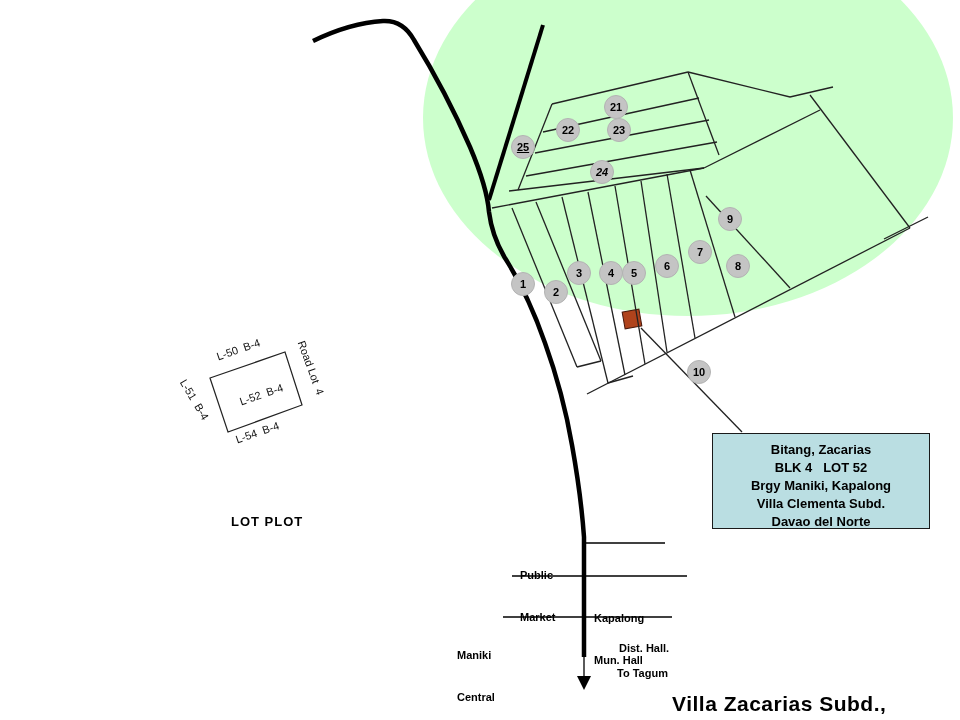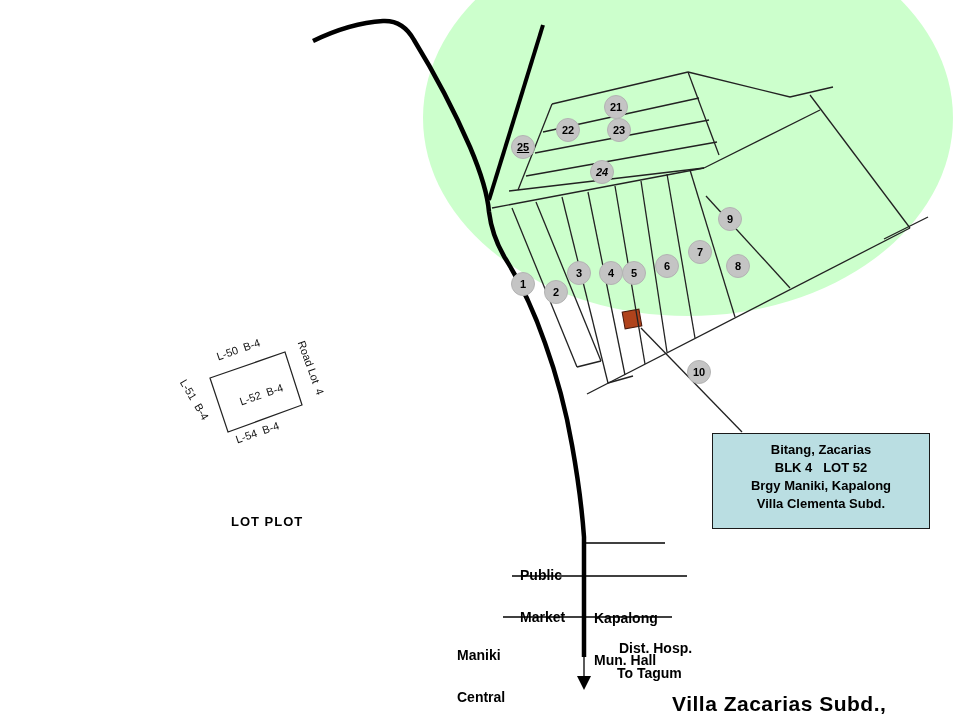--- a/index.html
+++ b/index.html
@@ -4,21 +4,21 @@
 <style>
   html,body { margin:0; padding:0; background:#fff; }
   .slide { position:relative; width:960px; height:720px; background:#ffffff; overflow:hidden;
            font-family:"Liberation Sans", sans-serif; }
   svg.map { position:absolute; left:0; top:0; z-index:1; }
 
   .marker { position:absolute; z-index:4; width:24px; height:24px; border-radius:50%;
             background:var(--marker,#c4c4c4); border:1px solid #b3b3b3; box-sizing:border-box;
             text-align:center; line-height:22px; font-size:11px; font-weight:bold; color:#000; }
 
-  .lbl { position:absolute; z-index:5; font-size:14px; font-weight:bold; color:#000;
+  .lbl { position:absolute; z-index:5; font-size:11px; font-weight:bold; color:#000;
          line-height:14px; white-space:pre; }
   .lot-lbl { position:absolute; z-index:5; font-size:11px; font-weight:normal; color:#111;
              white-space:pre; transform-origin:0 0; }
 
   .public-market { left:520px; top:540px; }
   .mun-hall      { left:594px; top:583px; }
   .elem-school   { left:457px; top:620px; }
   .dist-hosp     { left:619px; top:641px; }
   .to-tagum      { left:617px; top:666px; }
 
@@ -110,20 +110,21 @@
       <div class="marker" style="left: 607px; top: 118px;">23</div>
       <div class="marker" style="left: 590px; top: 160px; font-style: italic;">24</div>
       <div class="marker" style="left: 511px; top: 135px; text-decoration: underline;">25</div>
     </div>
 
   <div class="info-box">
     <div class="line">Bitang, Zacarias</div>
     <div class="line">BLK 4   LOT 52</div>
     <div class="line">Brgy Maniki, Kapalong</div>
     <div class="line">Villa Clementa Subd.</div>
+    <div class="line">Davao del Norte</div>
   </div>
 
   <div class="lot-lbl lp-top">L-50  B-4</div>
   <div class="lot-lbl lp-left">L-51  B-4</div>
   <div class="lot-lbl lp-center">L-52  B-4</div>
   <div class="lot-lbl lp-bottom">L-54  B-4</div>
   <div class="lot-lbl lp-road">Road Lot  4</div>
   <div class="lbl lot-plot-caption">LOT PLOT</div>
 
   <div class="lbl public-market">
@@ -132,21 +133,21 @@
   </div>
   <div class="lbl mun-hall">
     <div>Kapalong</div>
     <div>Mun. Hall</div>
   </div>
   <div class="lbl elem-school">
     <div>Maniki</div>
     <div>Central</div>
     
   </div>
-  <div class="lbl dist-hosp">Dist. Hosp.</div>
+  <div class="lbl dist-hosp">Dist. Hall.</div>
   <div class="lbl to-tagum">To Tagum</div>
 
   <div class="lbl map-title">
     <div>Villa Zacarias Subd.,</div>
     
   </div>
 
 </div>
 
 </body></html>

